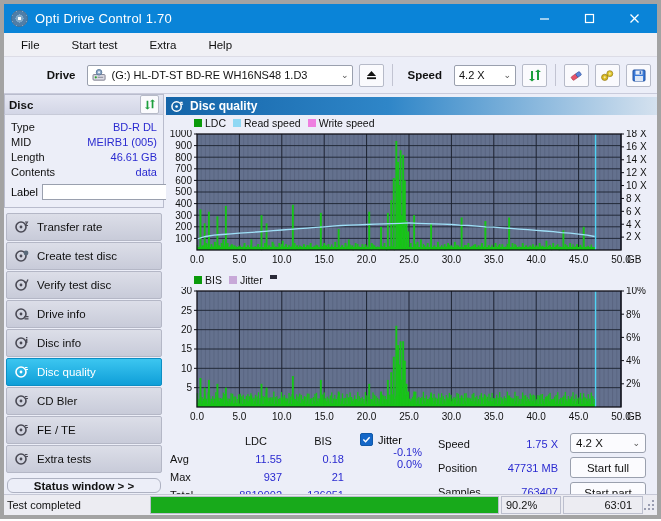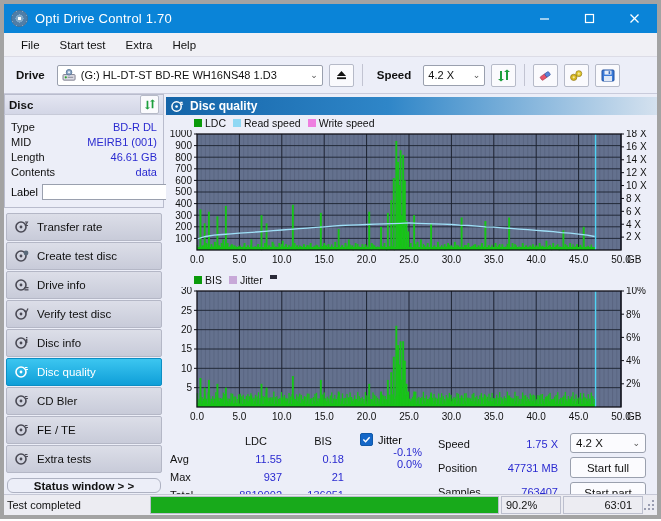--- a/index.html
+++ b/index.html
@@ -26,27 +26,27 @@
     background:radial-gradient(circle at 50% 50%, #ffffff 0 16%, #7fa8c8 17% 38%, #4f7ea8 39% 70%, #d8d8e0 71% 100%);
     border:1px solid #4a6f90;box-sizing:border-box;flex:none;
   }
   .title-text{color:#fff;font-size:13px;letter-spacing:.2px;}
   .tb-btns{position:absolute;right:0;top:0;height:29px;display:flex;}
   .tb-btn{width:45px;height:29px;display:flex;align-items:center;justify-content:center;color:#fff;font-size:12px;}
   .tb-btn svg{display:block;}
   
   .menubar{
     height:23px;background:#f0f0f5;border-bottom:1px solid #dcdce6;
-    display:flex;align-items:center;padding-left:8px;gap:2px;
+    display:flex;align-items:center;padding-left:8px;gap:14px;
   }
   .menuitem{padding:3px 9px;font-size:11.5px;color:#101010;}
   
   .toolbar{
     height:36px;background:#eceef8;display:flex;align-items:center;
-    padding:0 6px;gap:6px;border-bottom:1px solid #c9cbdb;
+    padding:0 6px;gap:6px;border-bottom:1px solid #c9cbdb;justify-content:flex-end;
   }
   .tb-label{font-weight:bold;font-size:11.5px;color:#111;margin:0 6px 0 6px;}
   .combo{
     height:21px;background:#fff;border:1px solid #9aa0ae;border-radius:2px;
     display:flex;align-items:center;padding:0 4px;box-sizing:border-box;font-size:11px;color:#111;
   }
   .combo .cv{flex:1;white-space:nowrap;overflow:hidden;}
   .chev{color:#555;font-size:9px;margin-left:6px;}
   .drivecombo{width:266px;}
   .speedcombo{width:62px;}
@@ -253,21 +253,21 @@
         </span>
       </div>
 
       <div class="disc-body">
         <div class="row">
           <span class="k">Type</span>
           <span class="v">BD-R DL</span>
         </div>
         <div class="row">
           <span class="k">MID</span>
-          <span class="v">MEIRB1 (001)</span>
+          <span class="v">MEIRB1 (005)</span>
         </div>
         <div class="row">
           <span class="k">Length</span>
           <span class="v">46.61 GB</span>
         </div>
         <div class="row">
           <span class="k">Contents</span>
           <span class="v">data</span>
         </div>
         <div class="labelrow">
@@ -297,32 +297,32 @@
               <circle cx="6" cy="7" r="5" fill="none" stroke="#4a4a55" stroke-width="1.6"></circle>
               <circle cx="6" cy="7" r="1.4" fill="#4a4a55"></circle>
               <circle cx="11" cy="4" r="2.4" fill="#5a6a7a"></circle>
             </svg>
           <span>Create test disc</span>
         </div>
         <div class="nav">
           <svg width="14" height="14" viewBox="0 0 14 14">
               <circle cx="6" cy="7" r="5" fill="none" stroke="#4a4a55" stroke-width="1.6"></circle>
               <circle cx="6" cy="7" r="1.4" fill="#4a4a55"></circle>
+              <path d="M9.5 3.5 L11 5.5 L13 1.5" stroke="#4a4a55" stroke-width="1.3" fill="none"></path>
+            </svg>
+          <span>Verify test disc</span>
+        </div>
+        <div class="nav">
+          <svg width="14" height="14" viewBox="0 0 14 14">
+              <circle cx="6" cy="7" r="5" fill="none" stroke="#4a4a55" stroke-width="1.6"></circle>
+              <circle cx="6" cy="7" r="1.4" fill="#4a4a55"></circle>
               <rect x="9.5" y="9" width="4" height="1.3" fill="#4a4a55"></rect>
               <rect x="9.5" y="11.2" width="4" height="1.3" fill="#4a4a55"></rect>
             </svg>
           <span>Drive info</span>
-        </div>
-        <div class="nav">
-          <svg width="14" height="14" viewBox="0 0 14 14">
-              <circle cx="6" cy="7" r="5" fill="none" stroke="#4a4a55" stroke-width="1.6"></circle>
-              <circle cx="6" cy="7" r="1.4" fill="#4a4a55"></circle>
-              <path d="M9.5 3.5 L11 5.5 L13 1.5" stroke="#4a4a55" stroke-width="1.3" fill="none"></path>
-            </svg>
-          <span>Verify test disc</span>
         </div>
         <div class="nav">
           <svg width="14" height="14" viewBox="0 0 14 14">
               <circle cx="6" cy="7" r="5" fill="none" stroke="#4a4a55" stroke-width="1.6"></circle>
               <circle cx="6" cy="7" r="1.4" fill="#4a4a55"></circle>
               <rect x="11" y="3" width="1.4" height="4" fill="#4a4a55"></rect>
               <rect x="11" y="1" width="1.4" height="1.3" fill="#4a4a55"></rect>
             </svg>
           <span>Disc info</span>
         </div>

